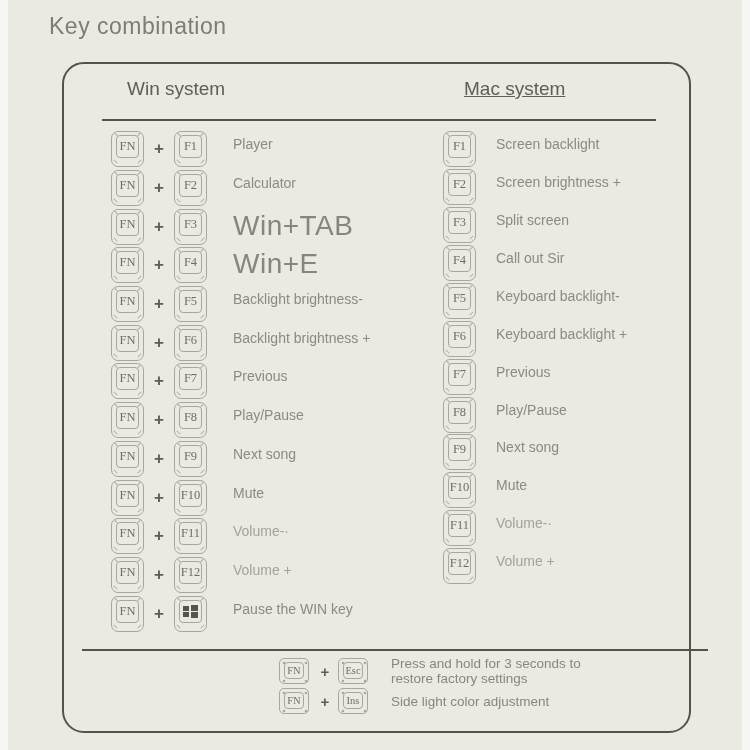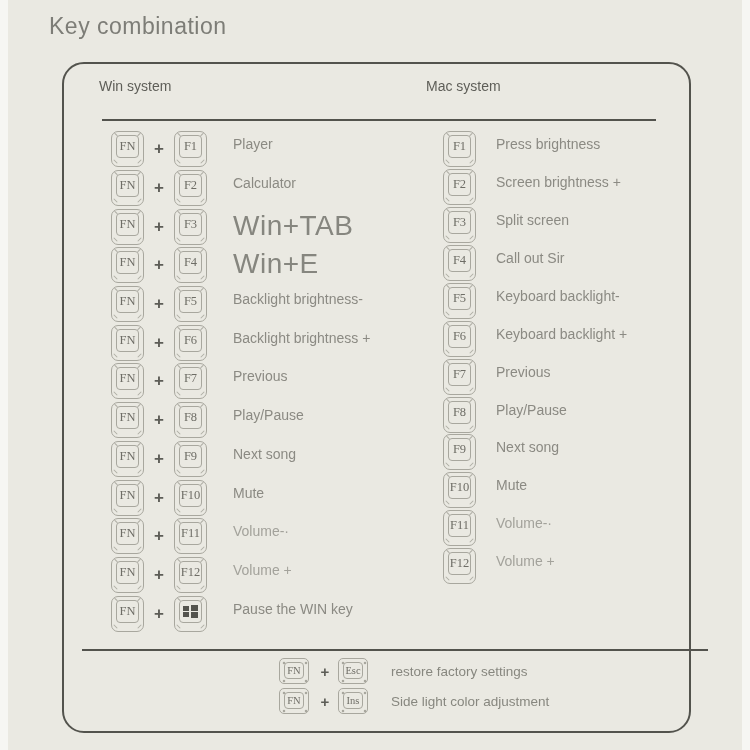--- a/index.html
+++ b/index.html
@@ -16,24 +16,24 @@
   .page-title{
     position:absolute;left:49px;top:13px;
     font-size:23px;color:#7d7d77;letter-spacing:.5px;
   }
 
   .panel{
     position:absolute;left:62px;top:62px;width:629px;height:671px;
     border:2px solid #53534d;border-radius:22px;box-sizing:border-box;
   }
   .col-header{
-    position:absolute;top:14px;font-size:14px;color:#5e5e58;
+    position:absolute;top:14px;font-size:19px;color:#5e5e58;margin-left:28px;
   }
   .col-header.win{left:35px;}
-  .col-header.mac{left:362px;}
+  .col-header.mac{left:372px;text-decoration:underline;}
   .hdr-divider{
     position:absolute;left:38px;top:55px;width:554px;height:2px;background:#53534d;
   }
 
   .rows{position:absolute;display:flex;flex-direction:column;}
   .rows.win{left:47px;top:66px;}
   .rows.mac{left:379px;top:66px;}
   .rows.win .row{height:38.7px;}
   .rows.mac .row{height:37.95px;}
   .row{display:flex;align-items:center;}
@@ -254,21 +254,21 @@
           </span>
         </span>
         <span class="row-label">Pause the WIN key</span>
       </div>
     </div>
   <div class="rows mac" id="mac-rows">
       <div class="row">
         <span class="keycap">
           <span class="keytop">F1</span>
         </span>
-        <span class="row-label">Press brightness</span>
+        <span class="row-label">Screen backlight</span>
       </div>
       <div class="row">
         <span class="keycap">
           <span class="keytop">F2</span>
         </span>
         <span class="row-label">Screen brightness +</span>
       </div>
       <div class="row">
         <span class="keycap">
           <span class="keytop">F3</span>
@@ -335,20 +335,21 @@
   <div class="rows general" id="general-rows">
       <div class="row">
         <span class="keycap small">
           <span class="keytop">FN</span>
         </span>
         <span class="plus">+</span>
         <span class="keycap small">
           <span class="keytop">Esc</span>
         </span>
         <span class="row-label">
+          <div>Press and hold for 3 seconds to</div>
           <div>restore factory settings</div>
         </span>
       </div>
       <div class="row">
         <span class="keycap small">
           <span class="keytop">FN</span>
         </span>
         <span class="plus">+</span>
         <span class="keycap small">
           <span class="keytop">Ins</span>

